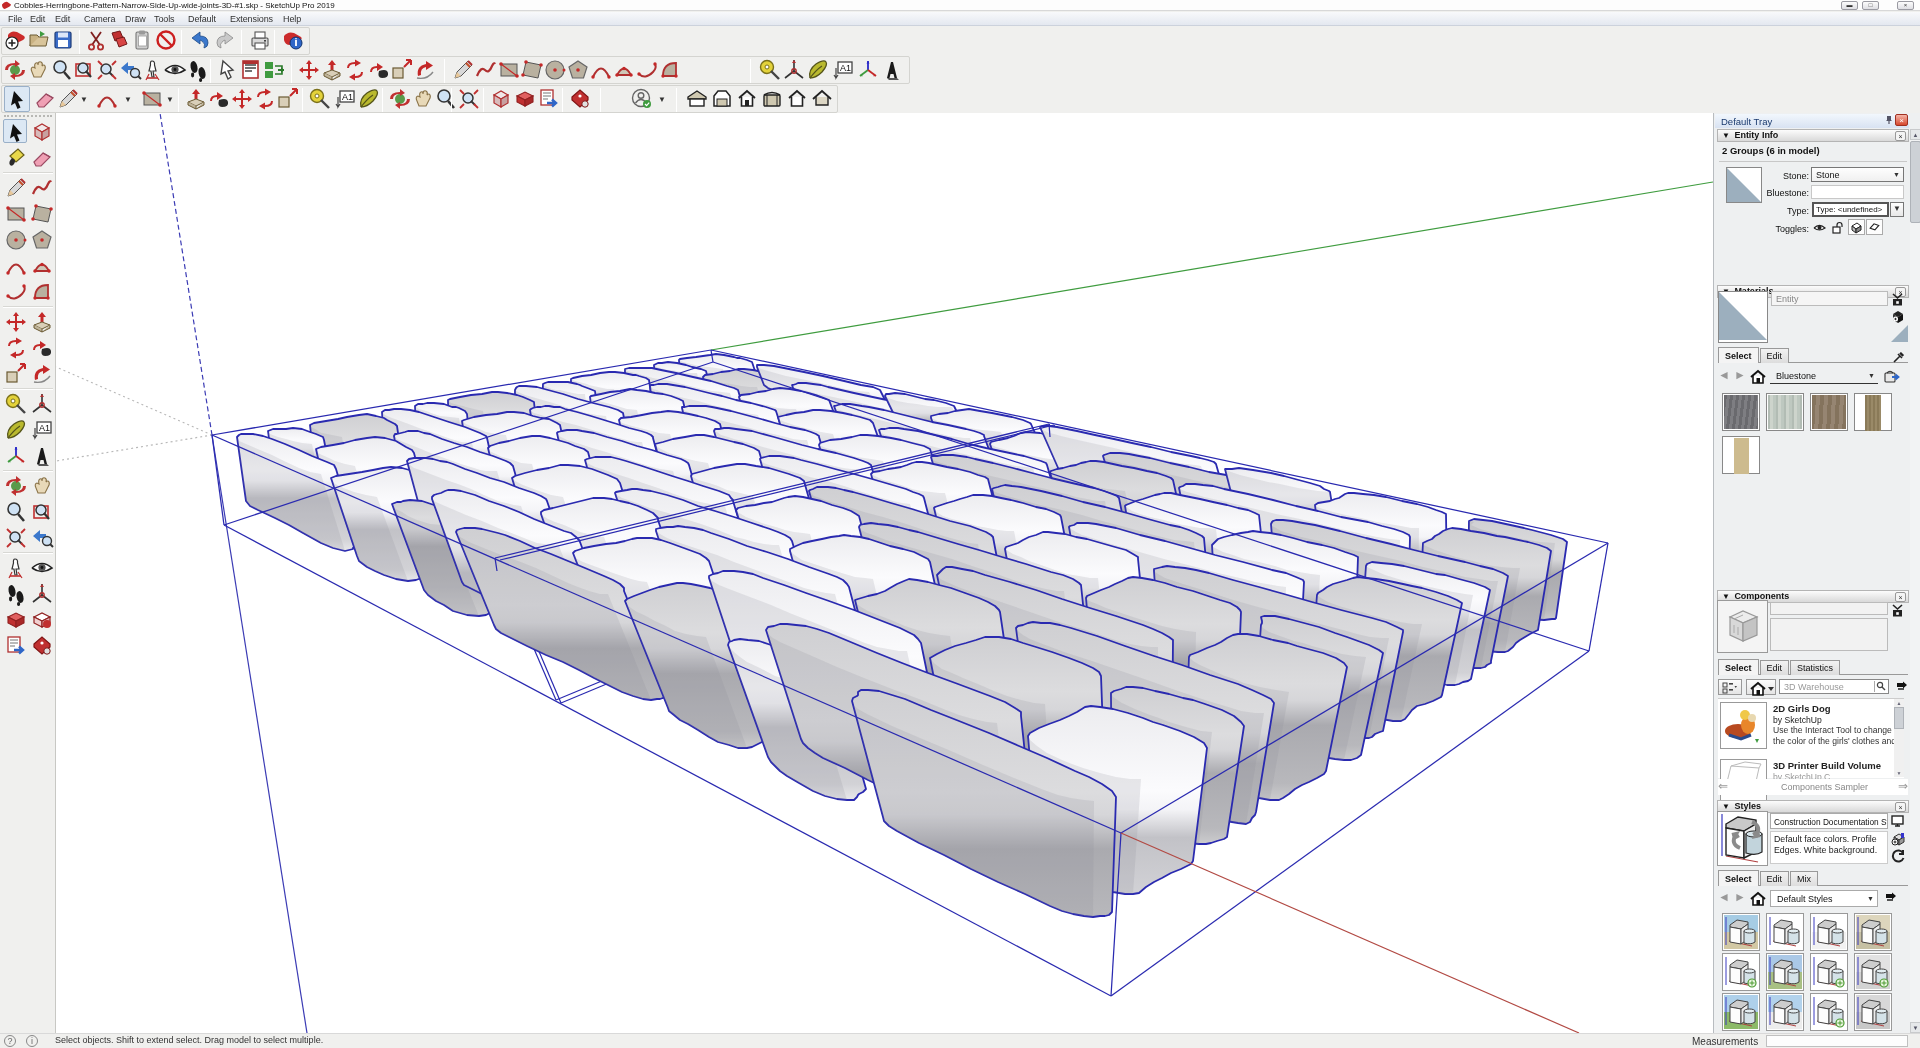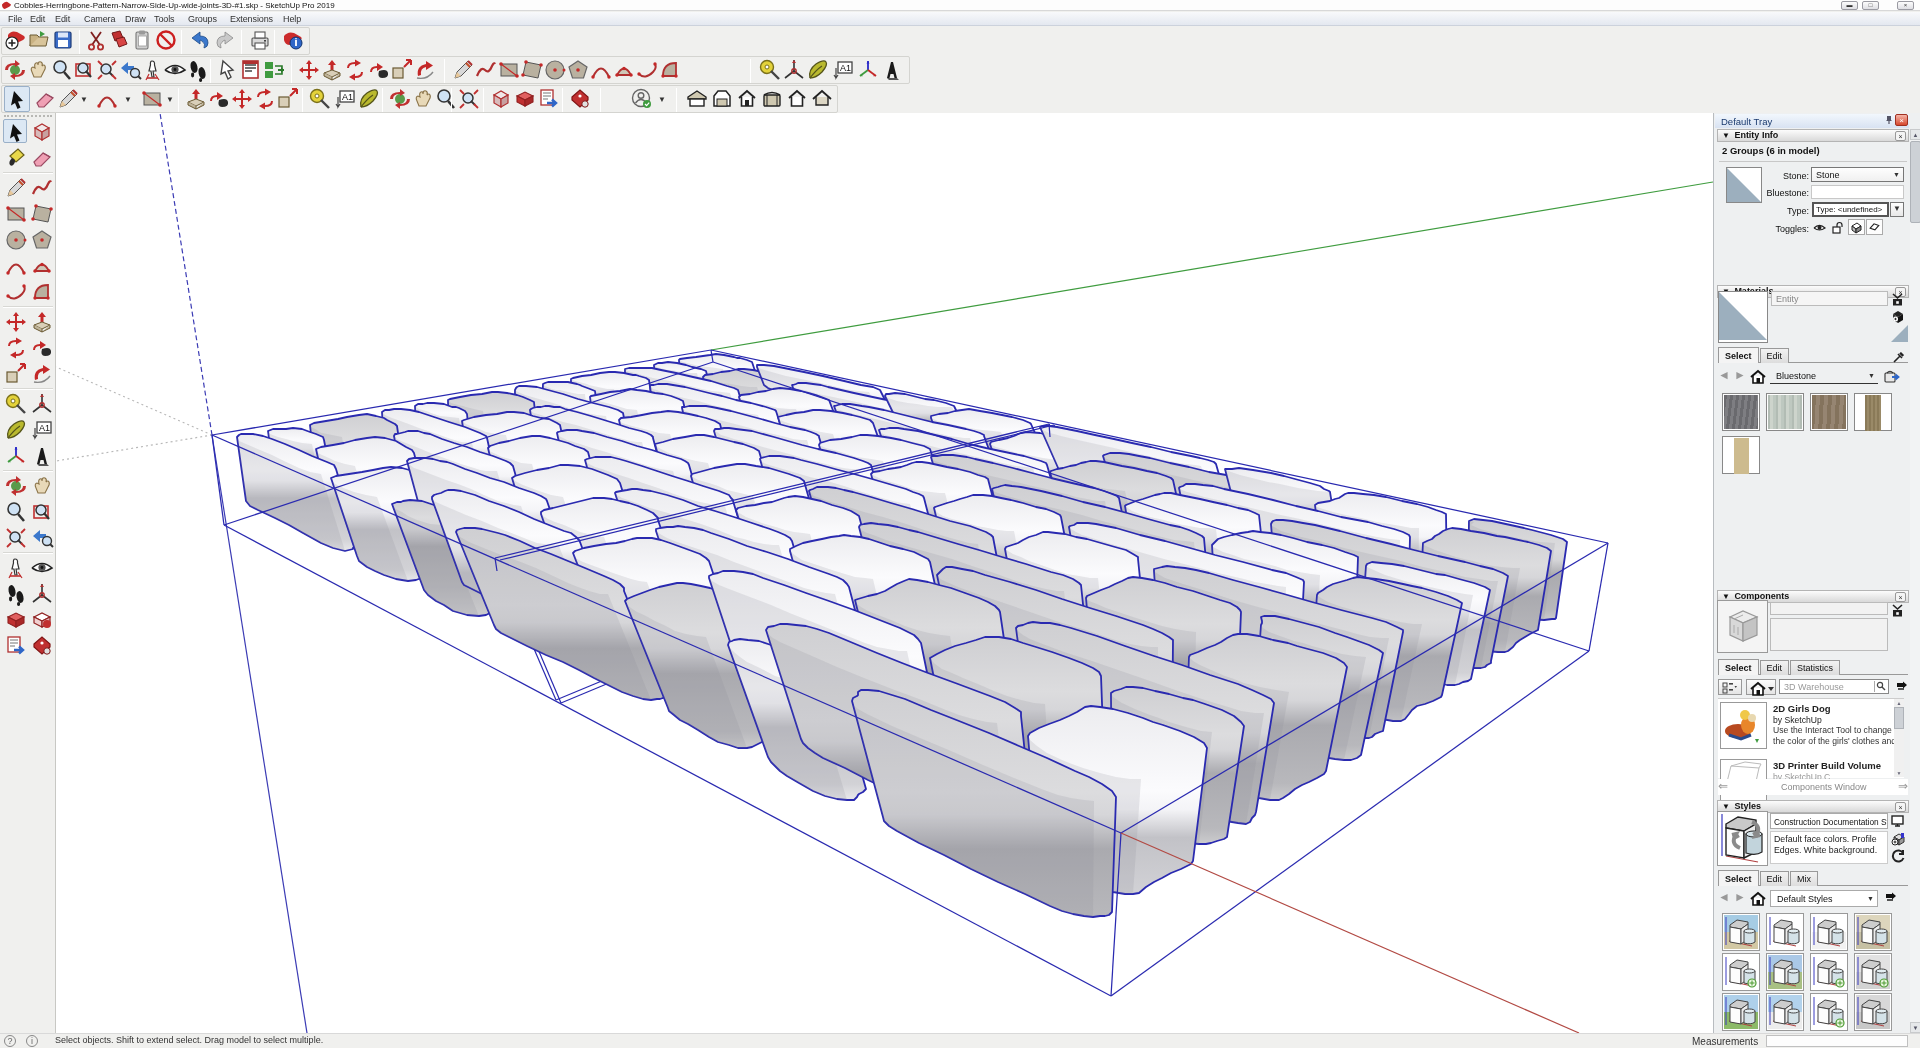--- a/index.html
+++ b/index.html
@@ -95,21 +95,21 @@
  <div class="wbtn" style="left:1862px">□</div>
  <div class="wbtn" style="left:1897px">×</div>
 </div>
 <div class="menubar">
  <span style="left:8px">File</span>
     <span style="left:30px">Edit</span>
     <span style="left:55px">Edit</span>
  <span style="left:84px">Camera</span>
     <span style="left:125px">Draw</span>
     <span style="left:154px">Tools</span>
- <span style="left:188px">Groups</span>
+ <span style="left:188px">Default</span>
     <span style="left:230px">Extensions</span>
     <span style="left:283px">Help</span>
 </div>
 <div class="tbzone">
  <div class="tbframe" style="left:1px;top:1px;width:309px;height:28px"></div>
  <div class="tbframe" style="left:1px;top:30px;width:909px;height:28px"></div>
  <div class="tbframe" style="left:1px;top:59px;width:837px;height:28px"></div>
  <div class="tbi" style="left:5px;top:3px">
       <svg width="22" height="22" viewBox="0 0 22 22">
         <path d="M3 6 Q6 1 12 3 L19 7 Q21 9 18 11 L10 15 Q4 16 3 11 Z" fill="#cc2b2b"></path>
@@ -1323,21 +1323,21 @@
             <path d="M6 22 L10 6 L38 8 L34 26 Z M10 6 L24 2 L40 4 L38 8" fill="#fff" stroke="#bbb" stroke-width="1"></path>
           </svg></div>
         <div class="ctxt"><b>3D Printer Build Volume</b><br><span style="color:#999">by SketchUp C...</span></div>
       </div>
       <div class="cscroll">
         <div class="csa" style="top:1px">▲</div>
         <div class="cst"></div>
         <div class="csa" style="bottom:1px">▼</div>
       </div>
     </div>
-<div class="csampler"><span class="blkarr">⇐</span><span class="smptxt">Components Window</span><span class="blkarr" style="float:right">⇒</span></div>
+<div class="csampler"><span class="blkarr">⇐</span><span class="smptxt">Components Sampler</span><span class="blkarr" style="float:right">⇒</span></div>
 <div class="shead" style="top:687px">▼&nbsp; <b>Styles</b><span class="shx">×</span></div>
 <div class="sthumb2"><svg width="48" height="52" viewBox="0 0 48 52">
         <path d="M4 2 L4 44" stroke="#3a3ac0" stroke-width="1.2"></path>
         <path d="M8 44 L40 50" stroke="#b04040" stroke-width="1.2"></path>
         <path d="M8 12 L20 5 L38 8 L38 12 L26 19 L8 16 Z" fill="#c9c9c9" stroke="#222" stroke-width="1.4"></path>
         <path d="M8 16 L26 19 L26 46 L8 43 Z" fill="#fdfdfd" stroke="#222" stroke-width="1.4"></path>
         <path d="M26 19 L38 12 L38 40 L26 46 Z" fill="#ececec" stroke="#222" stroke-width="1.4"></path>
         <path d="M28 22 Q38 19 44 22 L44 40 Q38 44 28 41 Z" fill="#c2d4dc" stroke="#222" stroke-width="1.2"></path>
         <ellipse cx="36" cy="22" rx="8" ry="3" fill="#d8e6ec" stroke="#222" stroke-width="1"></ellipse>
         <path d="M34 10 Q44 14 38 24 L42 23 M38 24 L36 20" stroke="#8a8a8a" stroke-width="4" fill="none"></path>

